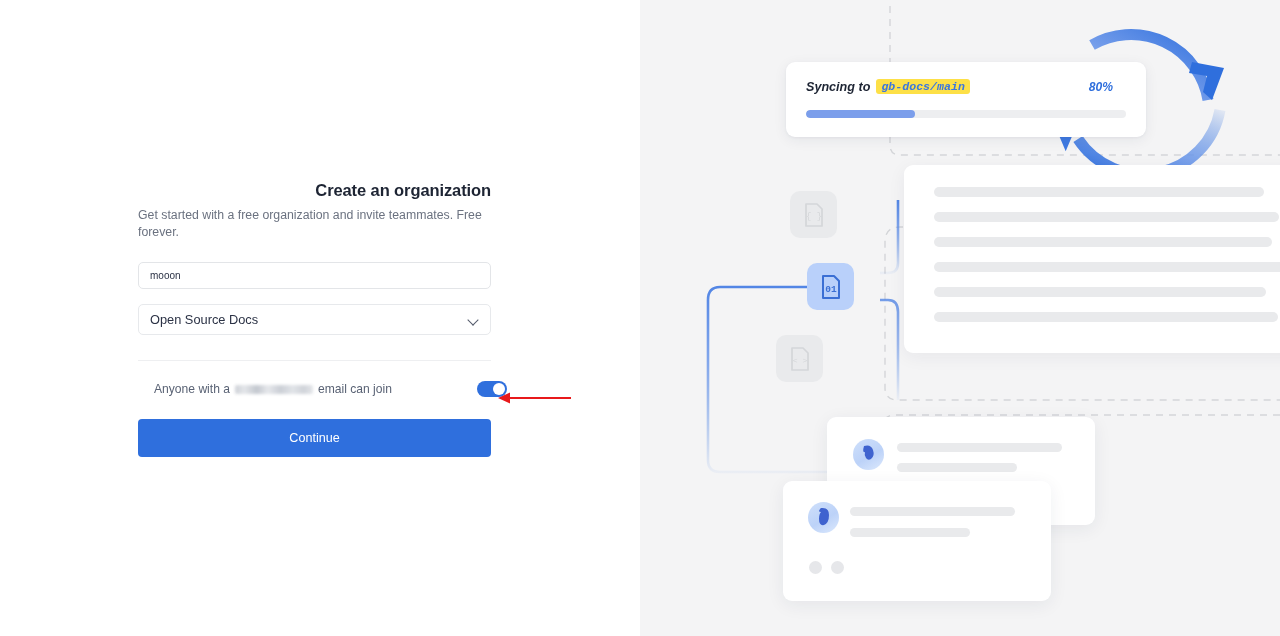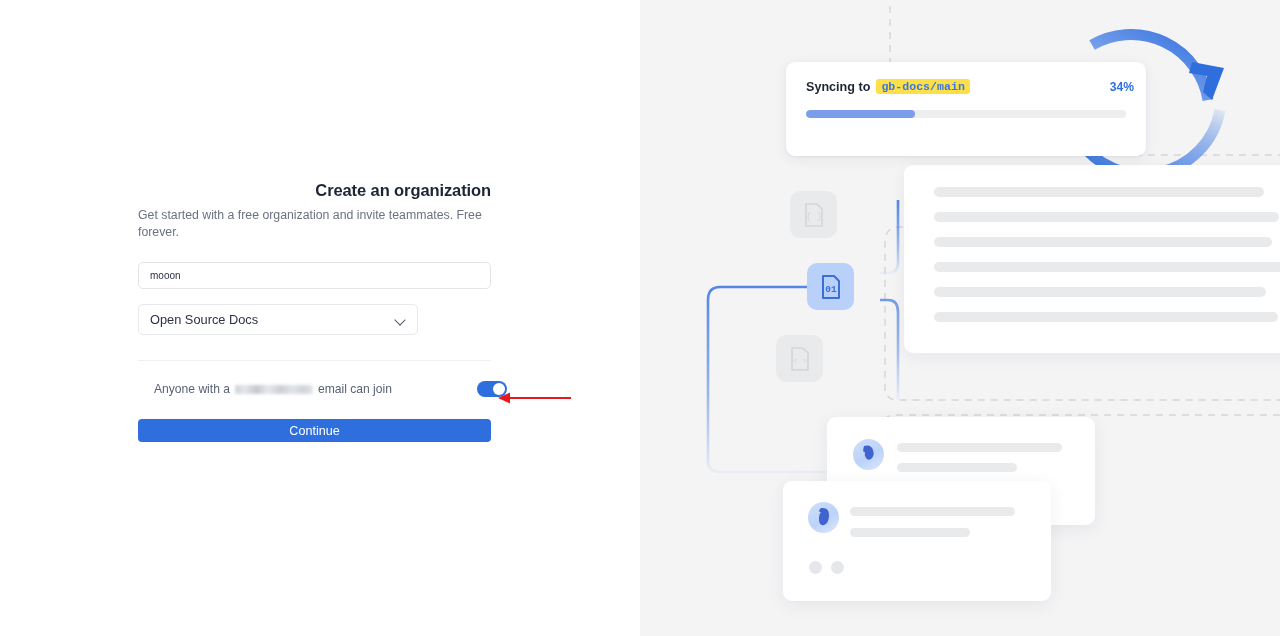--- a/index.html
+++ b/index.html
@@ -43,21 +43,21 @@
     border: 1px solid #e3e5e8; border-radius: 5px;
     background: #fff;
     font-size: 10px; color: #2b3245;
     padding: 0 11px;
     font-family: "Liberation Sans", sans-serif;
     outline: none;
     display: flex; align-items: center;
   }
   .field-gap { height: 15px; }
   .select-row {
-    width: 280px; height: 31px;
+    width: 353px; height: 31px;
     border: 1px solid #e7e9ec; border-radius: 5px;
     background: #fff;
     display: flex; align-items: center;
     padding: 0 11px;
     position: relative;
   }
   .select-value { font-size: 12.8px; color: #2b3245; flex: 1; }
   .chev {
     width: 11px; height: 11px;
     position: relative;
@@ -99,21 +99,21 @@
     background: #2f6fdd;
     position: relative; flex: 0 0 30px;
     cursor: pointer;
   }
   .switch .knob {
     position: absolute; right: 2px; top: 2px;
     width: 12px; height: 12px; border-radius: 50%;
     background: #fff;
   }
   .primary-btn {
-    width: 353px; height: 23px;
+    width: 353px; height: 38px;
     background: #2f6fdd; border: none; border-radius: 4px;
     color: #fff; font-size: 12.6px;
     font-family: "Liberation Sans", sans-serif;
     cursor: pointer;
     margin-top: 10px;
     display: flex; align-items: center; justify-content: center;
   }
 
   
   .annot-arrow {
@@ -130,25 +130,26 @@
     position: relative;
     overflow: hidden;
     flex: 0 0 640px;
   }
   .ill { position: absolute; inset: 0; }
 
   
   .sync-card {
     position: absolute;
     left: 146px; top: 62px;
-    width: 360px; height: 94px;
+    width: 360px; height: 75px;
     background: #fff; border-radius: 9px;
     box-shadow: 0 3px 14px rgba(30,40,70,.07), 0 1px 3px rgba(30,40,70,.05);
-    padding: 17px 12px 0 20px;
+    padding: 17px 33px 0 20px;
     z-index: 6;
+    font-style: italic;
   }
   .sync-top {
     display: flex; align-items: center;
     font-size: 12.6px; color: #1d2433; font-weight: 600;
   }
   .code-badge {
     font-family: "Liberation Mono", monospace;
     font-size: 11.6px; color: #3b76e0;
     background: #fde047; border-radius: 3px;
     padding: 1px 5px; margin-left: 6px;
@@ -339,20 +340,20 @@
       <div class="dots" style="left:26px; top:80px;">
         <div class="dot"></div>
         <div class="dot"></div>
       </div>
     </div>
 
     <div class="sync-card">
       <div class="sync-top">
         <span>Syncing to</span>
         <span class="code-badge">gb-docs/main</span>
-        <span class="sync-pct">34%</span>
+        <span class="sync-pct">80%</span>
       </div>
       <div class="bar-track">
         <div class="bar-fill" style="width: 34%;"></div>
       </div>
     </div>
   </div>
 </div>
 
 </body></html>

